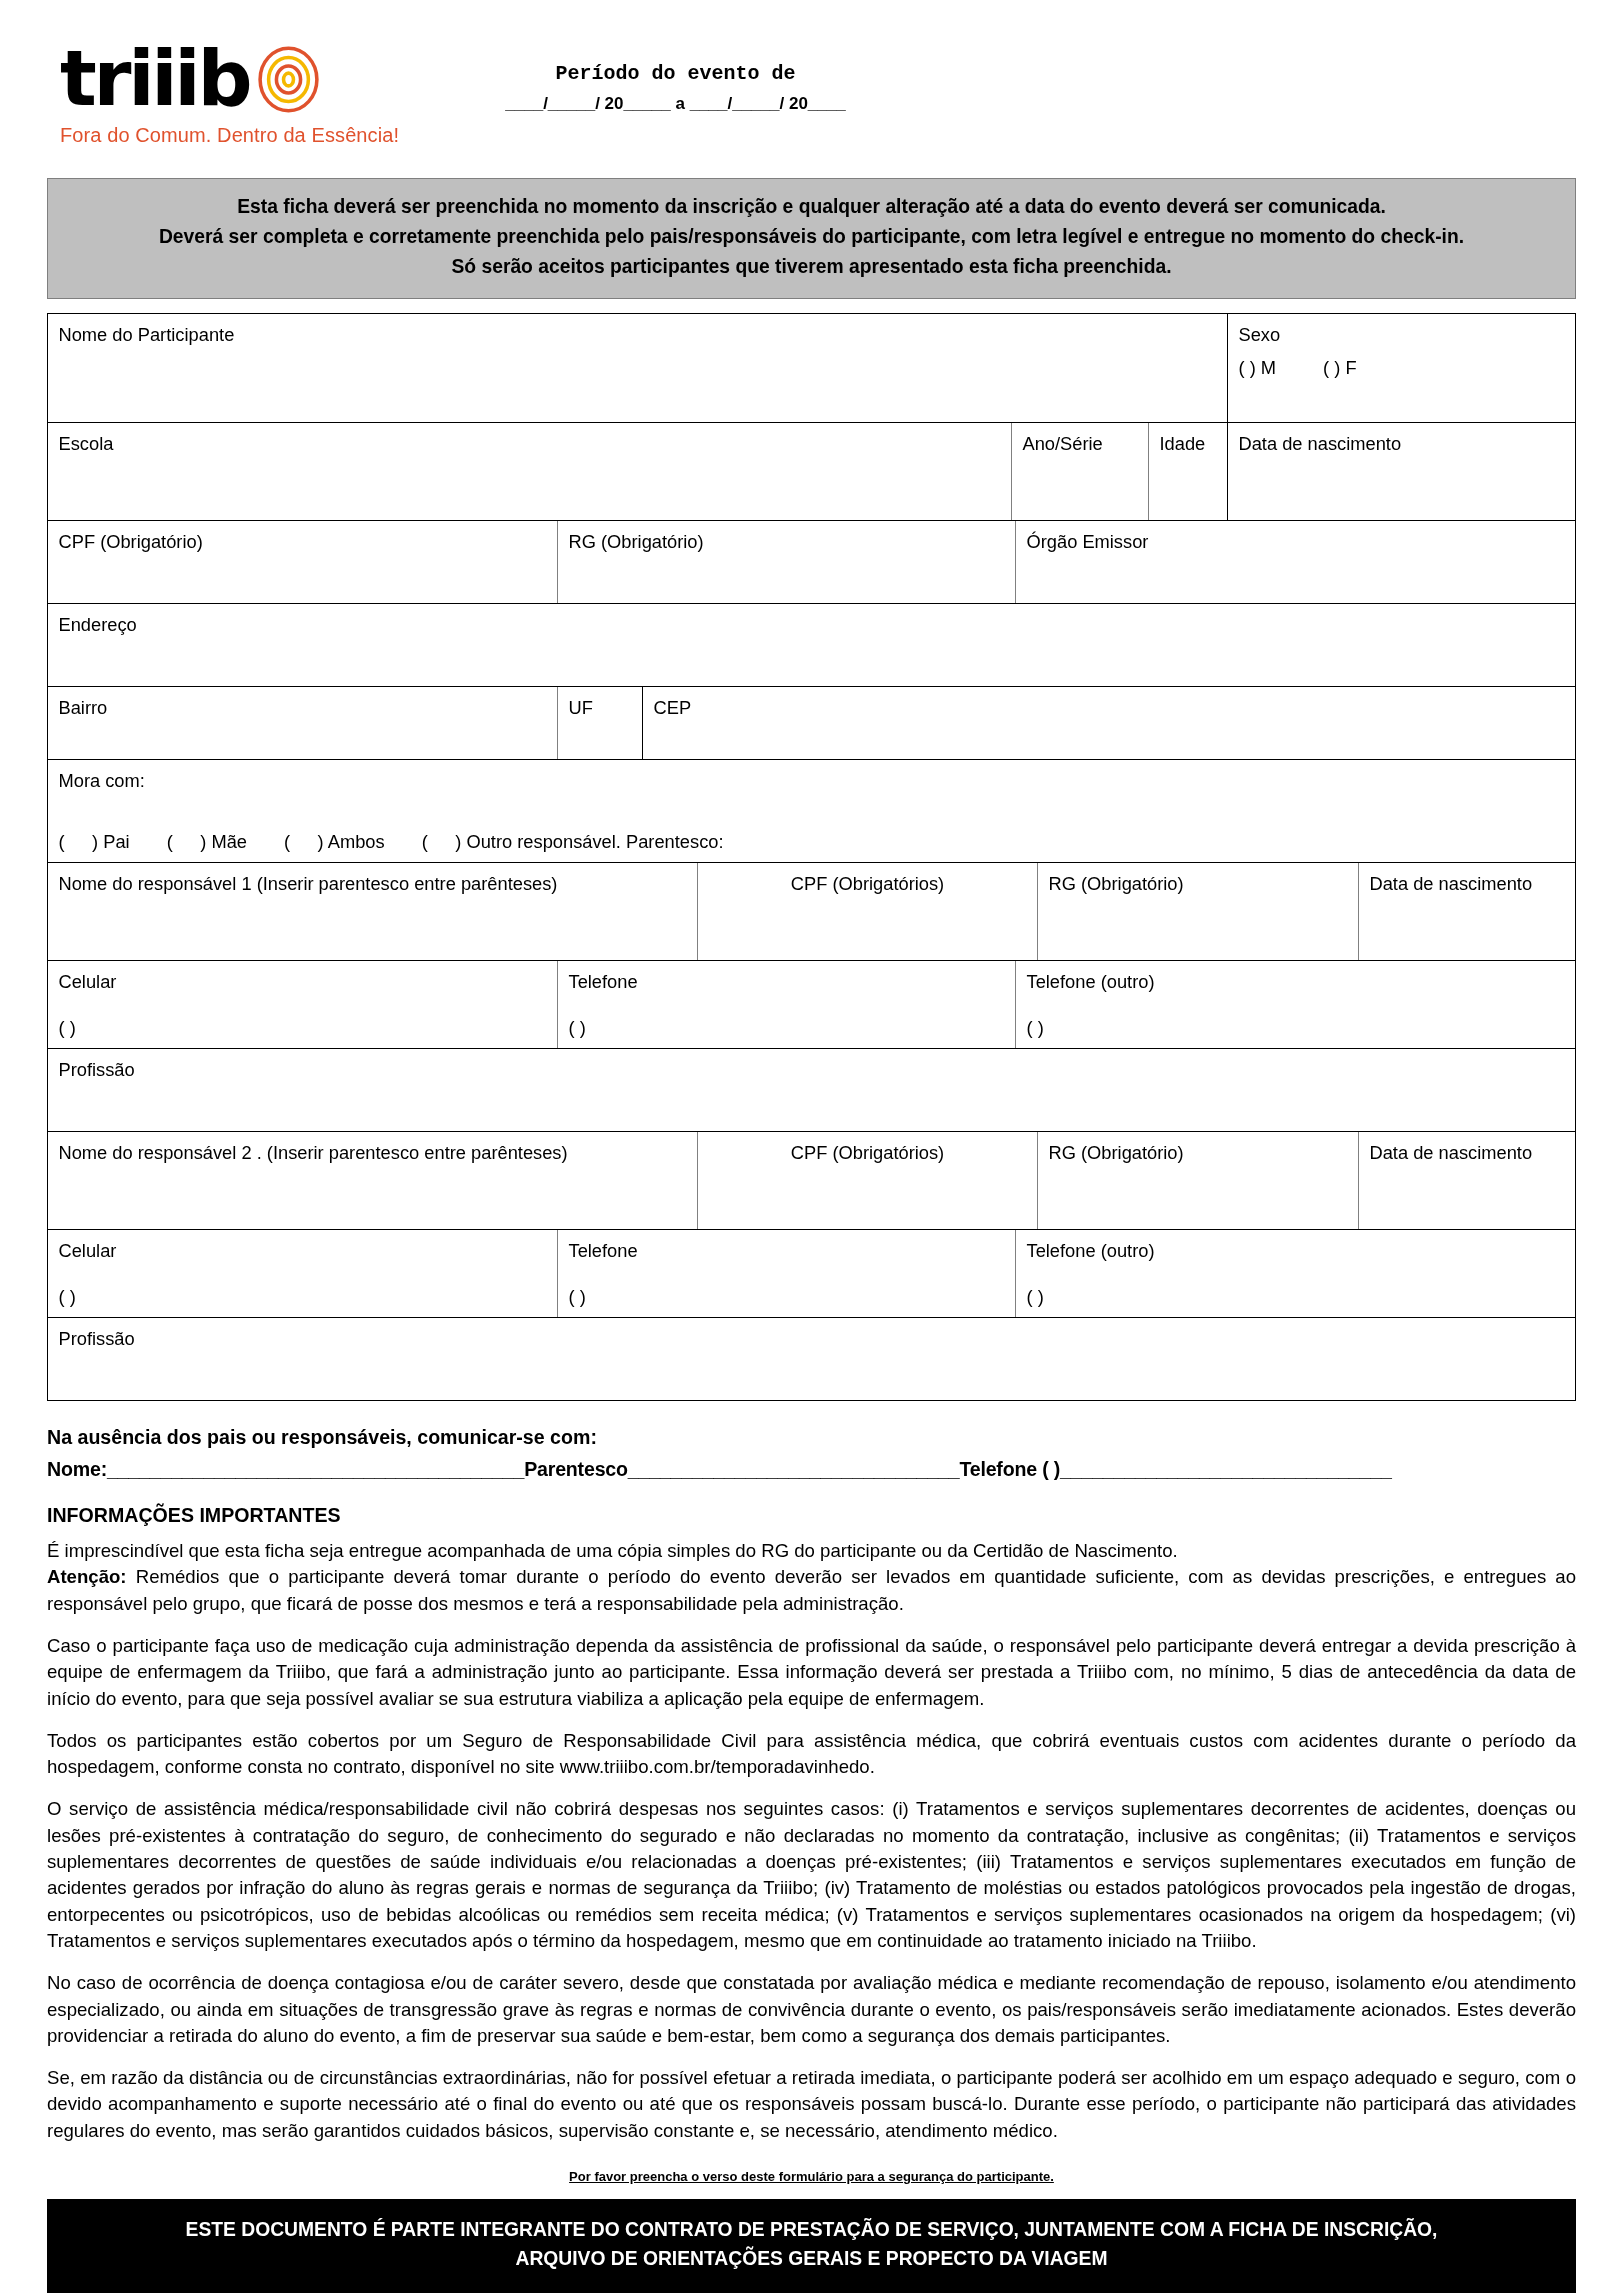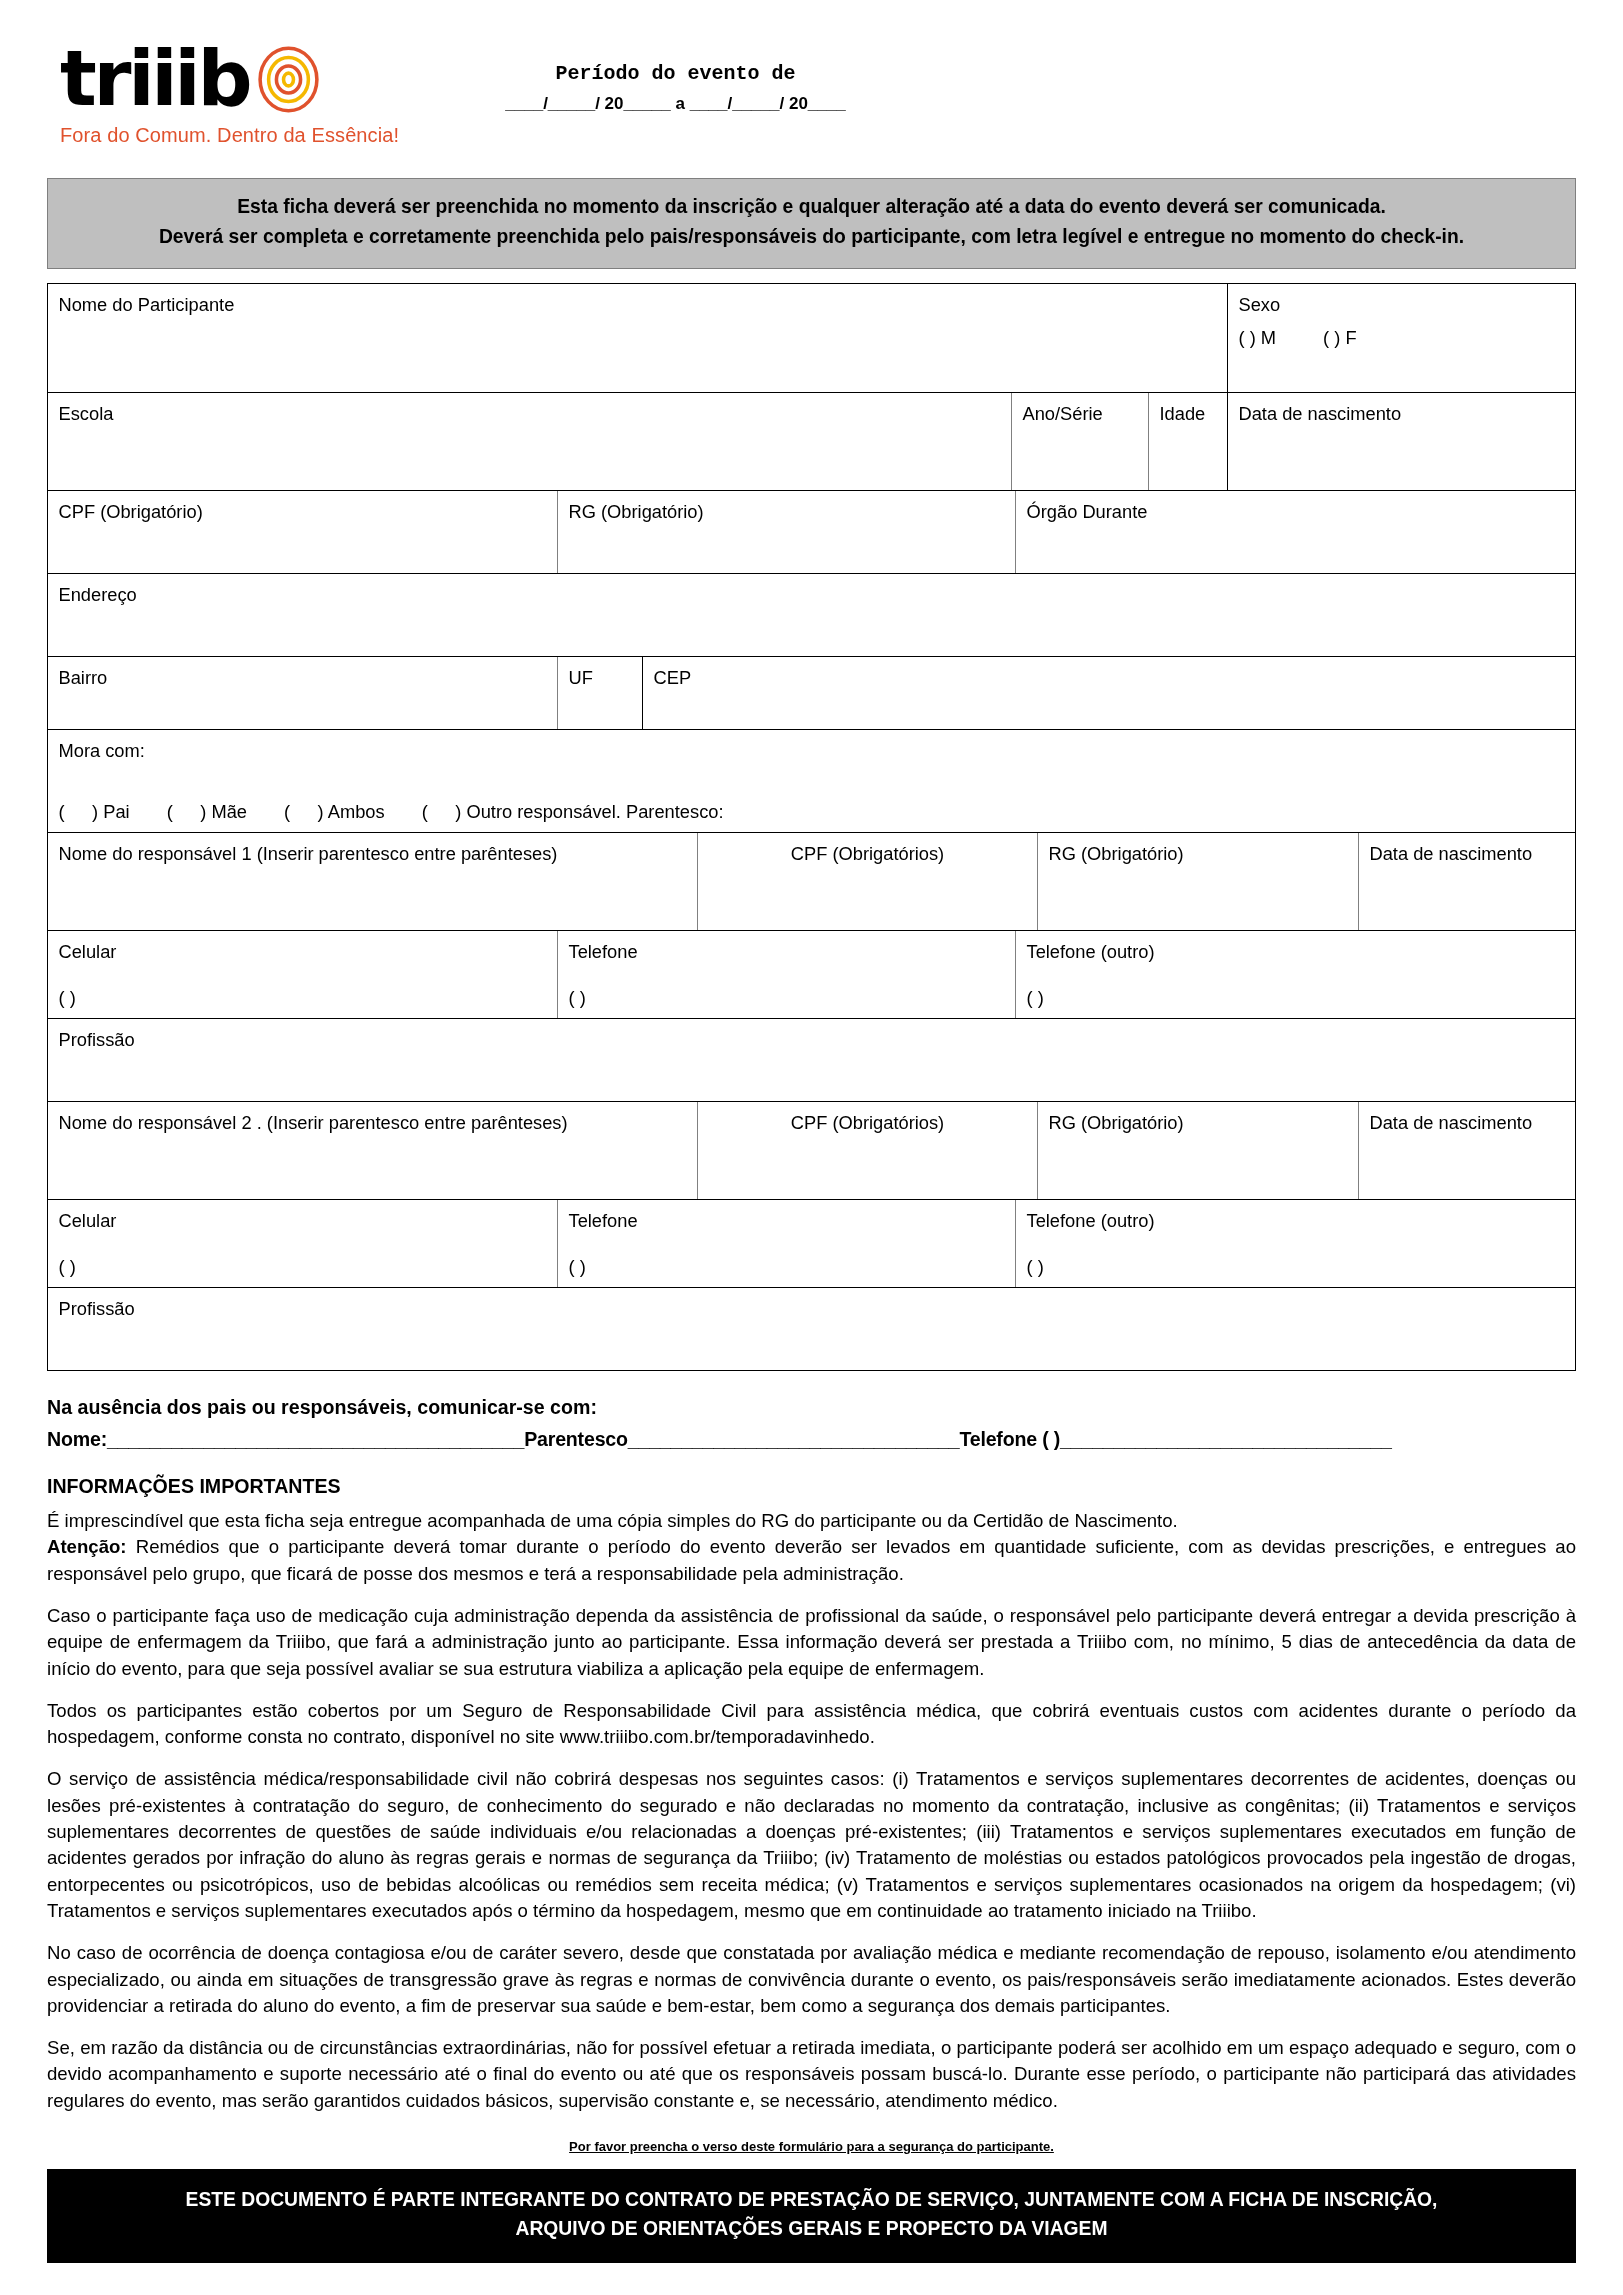--- a/index.html
+++ b/index.html
@@ -212,20 +212,21 @@
     <div class="period-block">
       <div class="period-label">Período do evento de</div>
       <div class="period-fields">____/_____/ 20_____  a  ____/_____/ 20____</div>
     </div>
 
   </div>
 
   <div class="notice">
     <p>Esta ficha deverá ser preenchida no momento da inscrição e qualquer alteração até a data do evento deverá ser comunicada.</p>
     <p>Deverá ser completa e corretamente preenchida pelo pais/responsáveis do participante, com letra legível e entregue no momento do check-in.</p>
+    <p>Só serão aceitos participantes que tiverem apresentado esta ficha preenchida.</p>
   </div>
 
   <div class="form-table">
 
     <div class="frow">
       <div class="fcell w-name h-165 dark-sep">
         <span>Nome do Participante</span>
       </div>
       <div class="fcell w-sexo h-165">
         <span>Sexo</span>
@@ -251,21 +252,21 @@
     </div>
 
     <div class="frow">
       <div class="fcell w-cpf h-125">
         <span>CPF (Obrigatório)</span>
       </div>
       <div class="fcell w-rg h-125">
         <span>RG (Obrigatório)</span>
       </div>
       <div class="fcell w-orgao h-125">
-        <span>Órgão Durante</span>
+        <span>Órgão Emissor</span>
       </div>
     </div>
 
     <div class="frow">
       <div class="fcell w-full h-125">
         <span>Endereço</span>
       </div>
     </div>
 
     <div class="frow">

